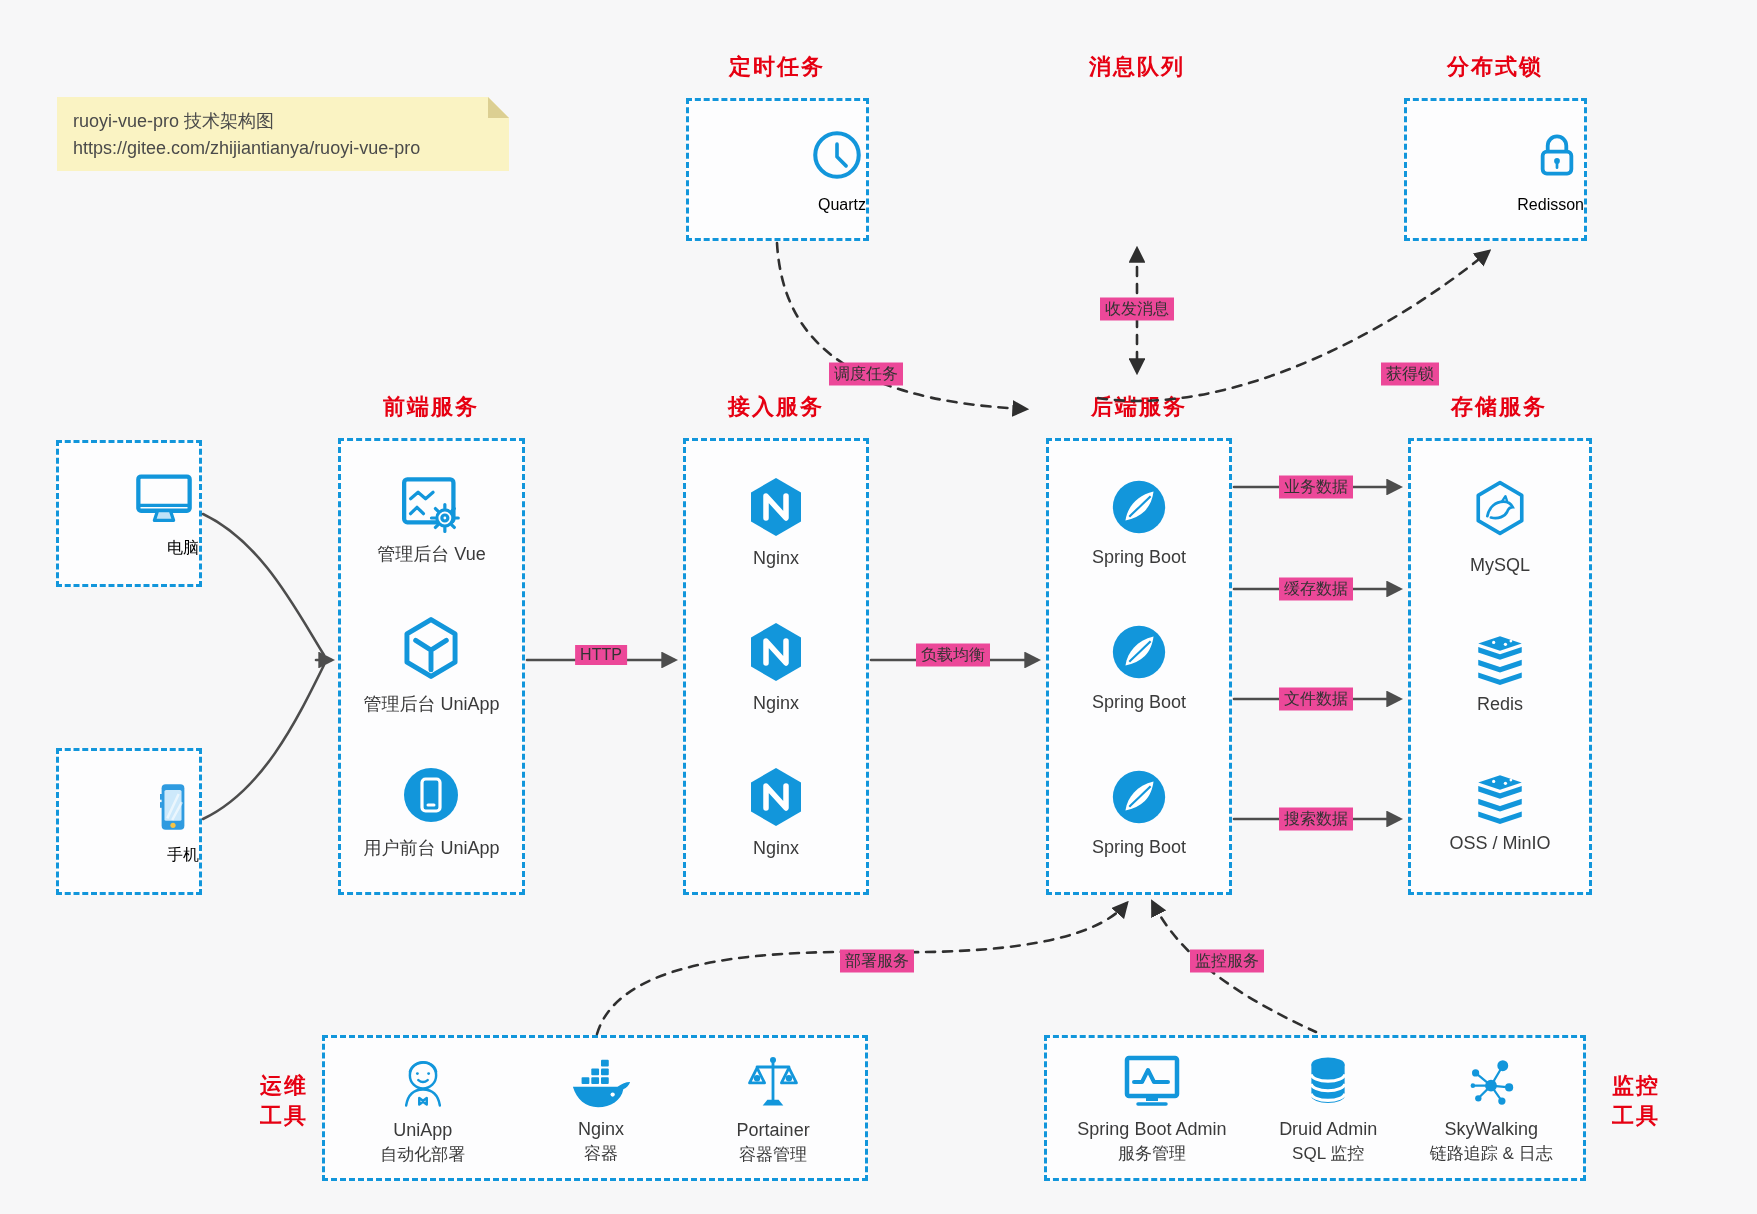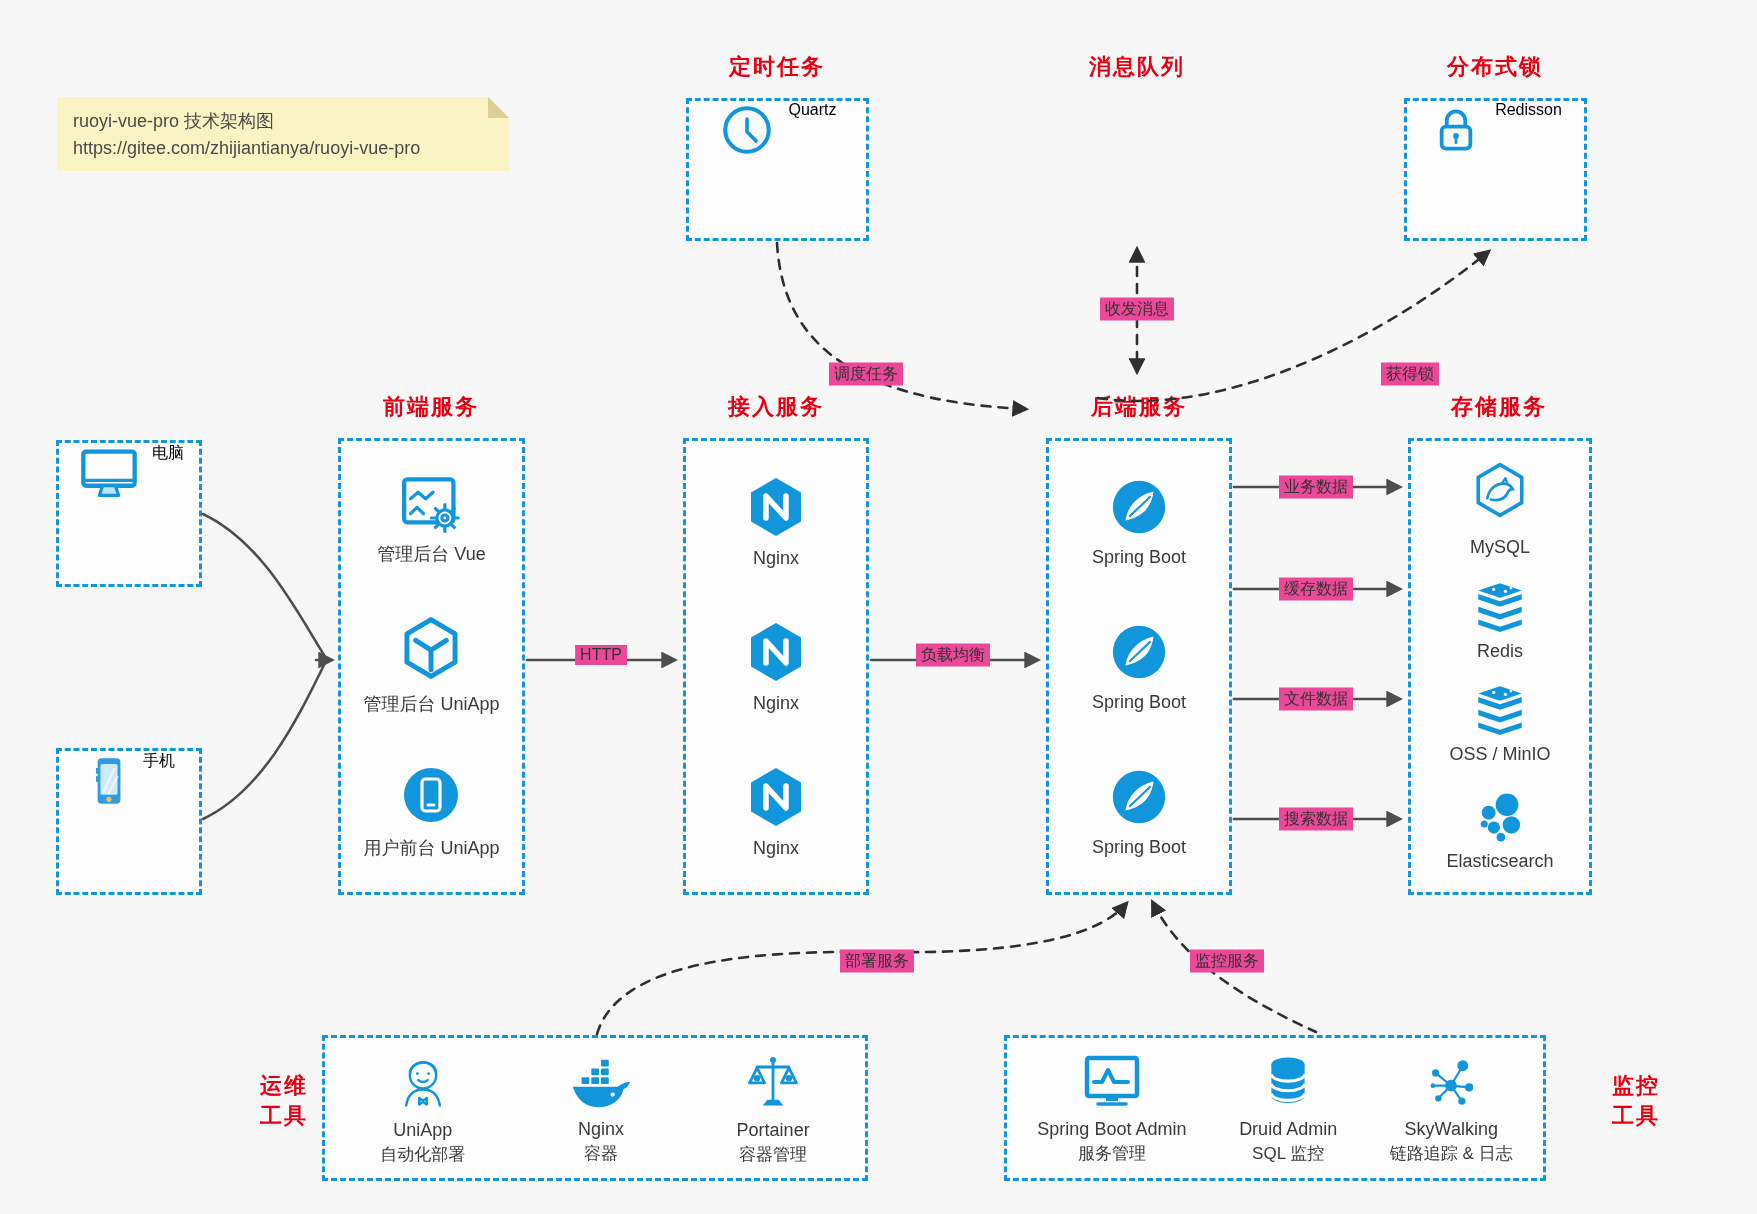--- a/index.html
+++ b/index.html
@@ -12,21 +12,21 @@
     --text:#3a3a3a;
   }
   *{box-sizing:border-box;margin:0;padding:0;}
   body{background:#e8e8ea;font-family:"Liberation Sans","DejaVu Sans",sans-serif;}
   .canvas{position:relative;width:1757px;height:1214px;background:#f7f7f8;overflow:hidden;}
 
   
   .dbox{position:absolute;border:3px dashed var(--accent);background:var(--box-bg);
         display:flex;z-index:2;}
   .vcol{flex-direction:column;align-items:center;justify-content:space-around;padding:8px 0;}
-  .single{flex-direction:row;align-items:flex-start;justify-content:center;gap:12px;}
+  .single{flex-direction:column;align-items:flex-end;justify-content:center;gap:12px;}
   .hrow{flex-direction:row;align-items:center;justify-content:space-around;padding:6px 4px;}
 
   .group-title{position:absolute;color:var(--title-red);font-weight:700;font-size:22px;
                letter-spacing:2px;text-align:center;white-space:nowrap;z-index:3;
                transform:translateX(-50%);}
   .side-title{position:absolute;color:var(--title-red);font-weight:700;font-size:22px;
               line-height:30px;letter-spacing:2px;text-align:center;width:66px;z-index:3;}
 
   .node{display:flex;flex-direction:column;align-items:center;gap:9px;}
   .node .label{font-size:18px;color:var(--text);white-space:nowrap;}
@@ -273,35 +273,20 @@
             <path d="M8 27 L32 35 L56 27 L56 33 L32 41 L8 33 Z"></path>
             <path d="M8 41 L32 49 L56 41 L56 47 L32 55 L8 47 Z"></path>
           </g>
           <circle cx="25" cy="8" r="1.8" fill="#fff"></circle>
           <circle cx="38" cy="10" r="1.8" fill="#fff"></circle>
           <circle cx="44" cy="6.5" r="1.5" fill="#fff"></circle>
         </svg>
       </span>
       <span class="label">OSS / MinIO</span>
     </div>
-    <div class="node" style="gap:6px;">
-      <span class="icon">
-        <svg width="56" height="56" viewBox="0 0 64 64">
-          <g class="icf">
-            <circle cx="40" cy="18" r="13"></circle>
-            <circle cx="19" cy="27" r="8"></circle>
-            <circle cx="45" cy="41" r="10"></circle>
-            <circle cx="25" cy="44" r="7"></circle>
-            <circle cx="33" cy="55" r="5"></circle>
-            <circle cx="14" cy="40" r="4"></circle>
-          </g>
-        </svg>
-      </span>
-      <span class="label">Elasticsearch</span>
-    </div>
   </div>
 
   <div class="dbox hrow" style="left:322px;top:1035px;width:546px;height:146px;">
     <div class="bnode">
       <span class="icon">
         <svg width="60" height="62" viewBox="0 0 64 64">
           <g class="ics" stroke-width="2.6" stroke-linecap="round" stroke-linejoin="round">
             <circle cx="32" cy="25" r="14"></circle>
             <path d="M18 21 C21 9 43 7 46 21"></path>
             <path d="M14 57 C16 45 22 40 32 40 C42 40 48 45 50 57"></path>
@@ -346,21 +331,21 @@
           <circle class="icf" cx="15" cy="28" r="3.4"></circle>
           <circle class="icf" cx="49" cy="28" r="3.4"></circle>
           <path class="icf" d="M21 57 H43 L38 51 H26 Z"></path>
         </svg>
       </span>
       <span class="name">Portainer</span>
       <span class="desc">容器管理</span>
     </div>
   </div>
 
-  <div class="dbox hrow" style="left:1004px;top:1035px;width:542px;height:146px;">
+  <div class="dbox hrow" style="left:1044px;top:1035px;width:542px;height:146px;">
     <div class="bnode">
       <span class="icon">
         <svg width="64" height="60" viewBox="0 0 64 60">
           <rect class="ics" x="7" y="6" width="50" height="38" rx="2" stroke-width="4.5"></rect>
           <path class="ics" d="M14 30 H22 L28 18 L34 30 H48" stroke-width="4" stroke-linecap="round" stroke-linejoin="round"></path>
           <path class="icf" d="M26 44 H38 V49 H26 Z"></path>
           <path class="ics" d="M18 52 H46" stroke-width="3.5" stroke-linecap="round"></path>
         </svg>
       </span>
       <span class="name">Spring Boot Admin</span>

